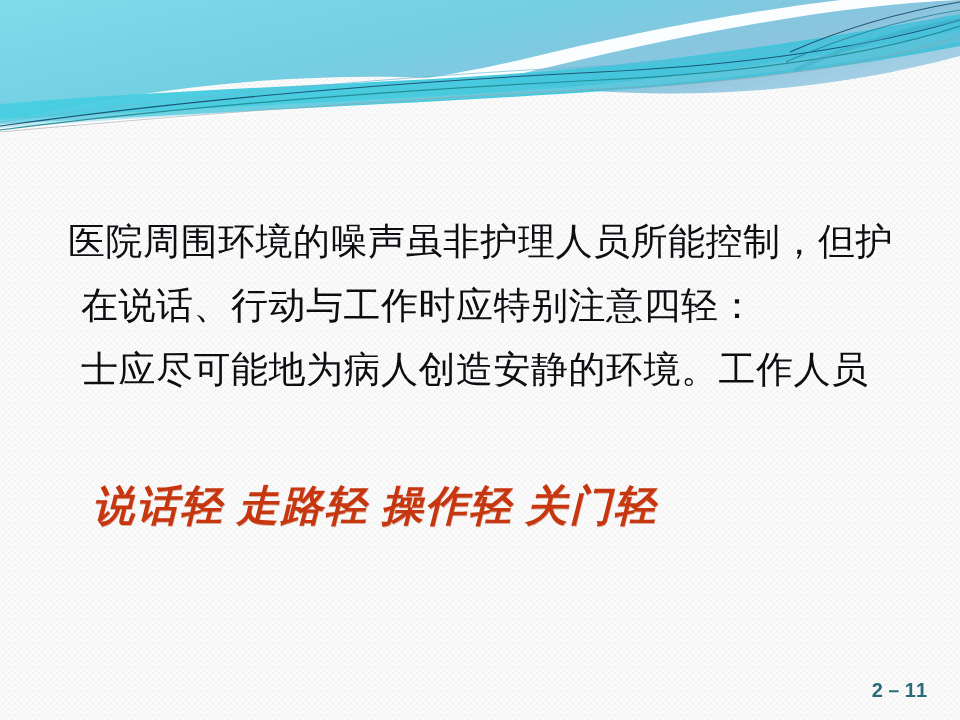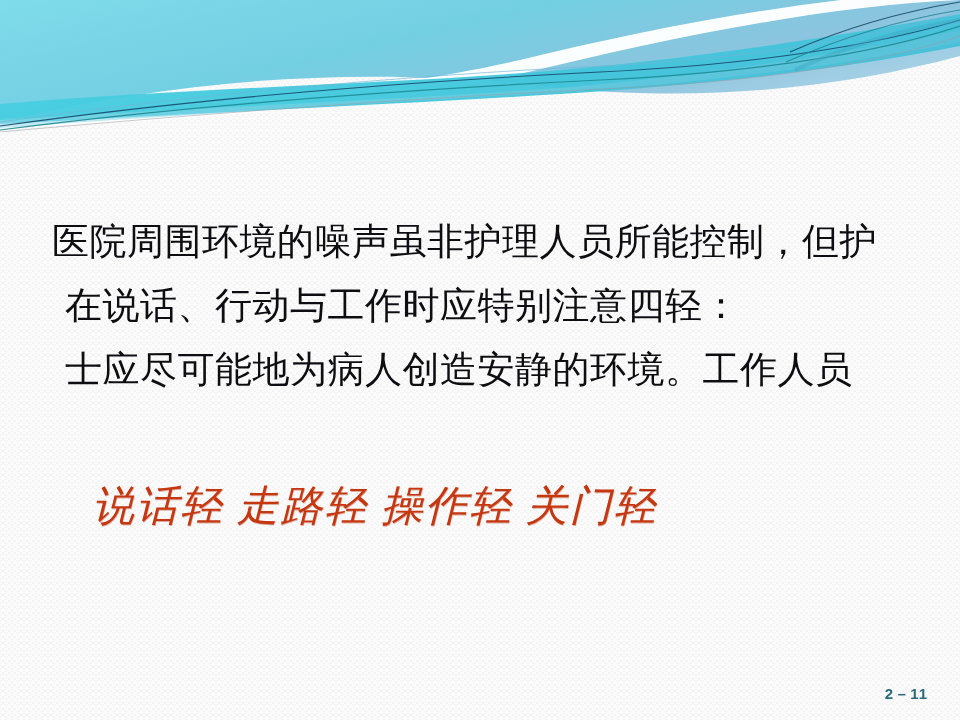--- a/index.html
+++ b/index.html
@@ -45,21 +45,21 @@
   }
   #header-banner svg {
     display: block;
     width: 960px;
     height: 132px;
   }
 
   
   #body-text {
     position: absolute;
-    left: 52px;
+    left: 68px;
     top: 210px;
     width: 870px;
   }
   .body-line {
     color: #0d0d12;
     font-family: "Liberation Serif", "DejaVu Serif", serif;
     font-size: 37px;
     line-height: 64px;
     letter-spacing: 0.5px;
     white-space: nowrap;
@@ -69,36 +69,36 @@
   }
 
   
   #accent-line {
     position: absolute;
     left: 92px;
     top: 478px;
     color: #c6360f;
     font-family: "Liberation Serif", "DejaVu Serif", serif;
     font-size: 42px;
-    font-weight: normal;
+    font-weight: bold;
     font-style: italic;
     letter-spacing: 2px;
     line-height: 56px;
     white-space: nowrap;
     text-shadow: 0.5px 0.5px 0 rgba(160,40,10,0.35);
   }
 
   
   #page-number {
     position: absolute;
     right: 32px;
     bottom: 16px;
     color: #2a6b77;
     font-family: "Liberation Sans", "DejaVu Sans", sans-serif;
-    font-size: 15px;
+    font-size: 20px;
     font-weight: bold;
     letter-spacing: 1px;
   }
 </style>
 </head>
 <body>
 
 <div id="slide">
 
   <div id="header-banner">

